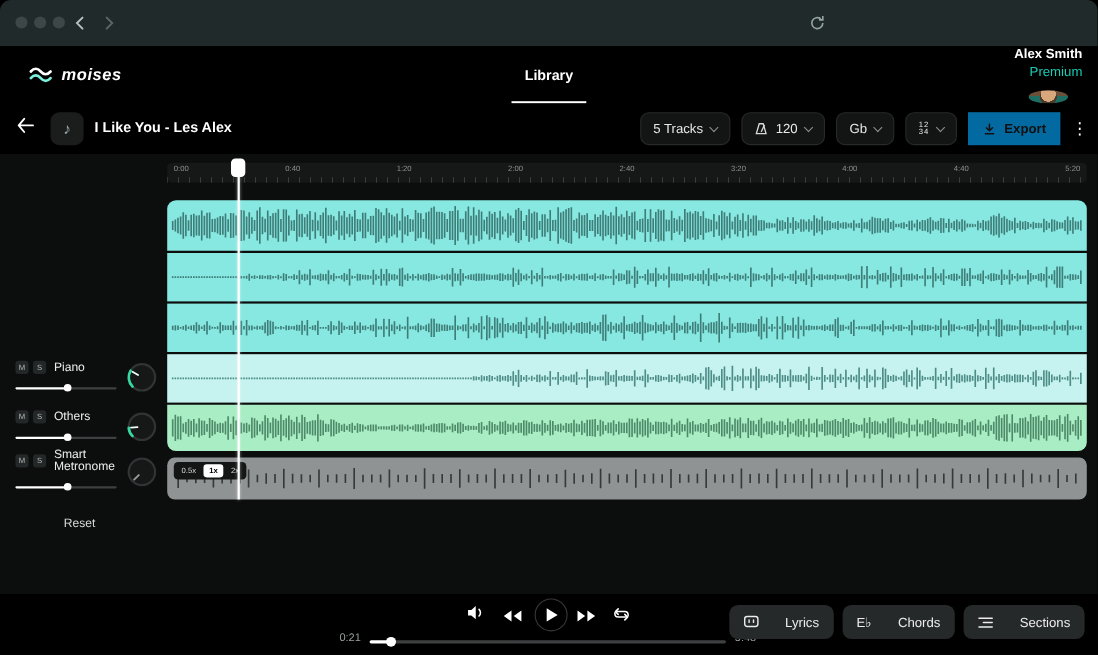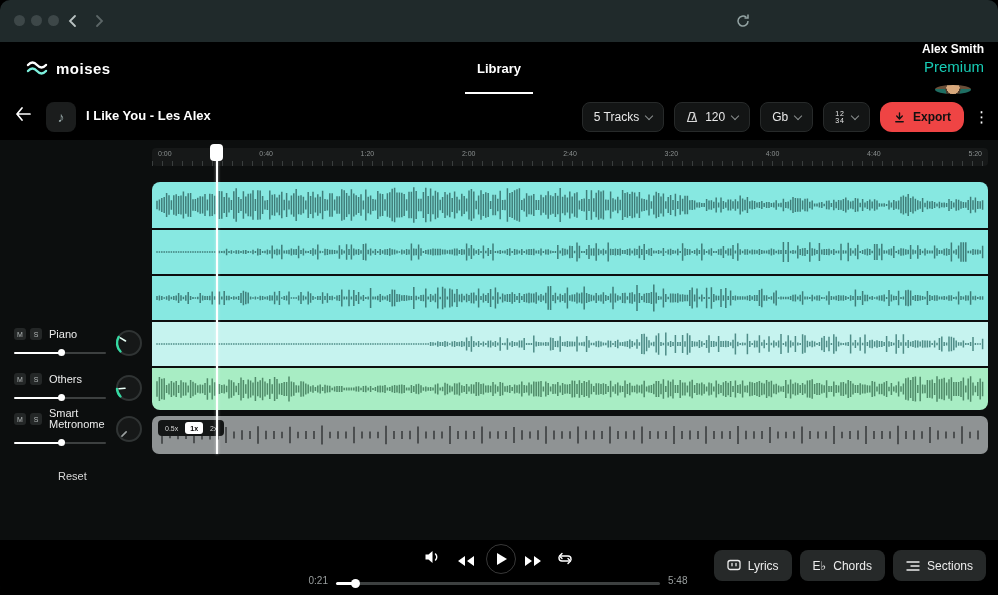--- a/index.html
+++ b/index.html
@@ -9,47 +9,47 @@
   
   .titlebar { position:absolute; left:0; top:0; width:100%; height:42px; background:#202a2b; }
   .dots { position:absolute; left:14px; top:15px; display:flex; gap:6px; }
   .dot-tl { width:11px; height:11px; border-radius:50%; background:#3d4748; }
   .tb-chev { position:absolute; top:13px; }
   .tb-chev svg { display:block; }
   .tb-reload { position:absolute; left:735px; top:13px; }
 
   
   .appbar { position:absolute; left:0; top:42px; width:100%; height:52px; background:#000; }
-  .logo { position:absolute; left:26px; top:0; height:52px; display:flex; align-items:center; gap:8px; }
+  .logo { position:absolute; left:26px; top:0; height:52px; display:flex; align-items:center; gap:8px;font-style:italic; }
   .logo-text { color:#fff; font-size:15px; font-weight:bold; letter-spacing:.5px; }
   .tabs { position:absolute; left:0; right:0; top:0; height:52px; display:flex; justify-content:center; }
   .tab { position:relative; height:52px; display:flex; align-items:center; font-size:13px; color:#9aa0a0; cursor:pointer; }
   .tab.active { color:#fff; font-weight:bold; }
   .tab.active::after { content:""; position:absolute; left:-12px; right:-12px; bottom:0; height:2px; background:#fff; }
   .user { position:absolute; right:14px; top:0; height:52px; display:flex; align-items:center; gap:10px;flex-direction:column; }
   .user-text { text-align:right; }
   .user-name { color:#fff; font-size:12px; font-weight:bold; }
-  .user-plan { color:#17cdb6; font-size:15px; margin-top:2px;text-align:right; }
+  .user-plan { color:#17cdb6; font-size:12px; margin-top:2px;text-align:right; }
   .avatar { width:36px; height:36px; border-radius:50%;
     background:
       radial-gradient(circle at 50% 30%, #d8a87c 0 34%, rgba(0,0,0,0) 35%),
       radial-gradient(circle at 50% 52%, #4a3a2c 0 40%, rgba(0,0,0,0) 41%),
       linear-gradient(180deg, #6b4f38 0 45%, #1f6e63 45% 100%);
   }
 
   
   .toolbar { position:absolute; left:0; top:94px; width:100%; height:46px; background:#000; }
   .back-btn { position:absolute; left:14px; top:12px; }
   .note-chip { position:absolute; left:46px; top:8px; width:30px; height:30px; border-radius:8px; background:#1b1d1d; color:#9aa; font-size:14px; display:flex; align-items:center; justify-content:center; }
   .song-title { position:absolute; left:86px; top:14px; color:#fff; font-size:13px; font-weight:bold; }
   .tb-right { position:absolute; right:12px; top:8px; display:flex; align-items:center; gap:10px; }
   .chip { height:30px; display:flex; align-items:center; gap:7px; padding:0 11px; background:#131515; border:1px solid #272a2a; border-radius:8px; color:#e8e8e8; font-size:12px; cursor:pointer; }
   .caret { width:6px; height:6px; border-right:1.4px solid #8a8f8f; border-bottom:1.4px solid #8a8f8f; transform:rotate(45deg); margin-top:-3px; }
   .ts-col { display:flex; flex-direction:column; line-height:7px; font-size:7px; color:#e8e8e8; letter-spacing:1px; }
-  .export-btn { height:30px; display:flex; align-items:center; gap:7px; padding:6px 13px; background:#ef4444; border-radius:12px; color:#111; font-size:12px; font-weight:bold; cursor:pointer; }
+  .export-btn { height:30px; display:flex; align-items:center; gap:7px; padding:6px 13px; background:#0369a1; border-radius:0; color:#111; font-size:12px; font-weight:bold; cursor:pointer; }
   .kebab { color:#fff; font-size:15px; width:12px; text-align:center; cursor:pointer; }
 
   
   .main { position:absolute; left:0; top:140px; width:100%; height:400px; background:#0c0e0e; }
 
   
   .sidebar { position:absolute; left:0; top:0; width:152px; height:100%; }
   .trow { position:absolute; left:14px; width:130px; }
   .trow-head { display:flex; align-items:center; gap:4px; }
   .ms { width:12px; height:12px; border-radius:3px; background:#242727; color:#b3b8b8; font-size:7px; display:flex; align-items:center; justify-content:center; cursor:pointer; }
@@ -82,21 +82,21 @@
   .t-icon { position:absolute; cursor:pointer; }
   .play-btn { position:absolute; left:486px; top:4px; width:30px; height:30px; border:1px solid rgba(255,255,255,.22); border-radius:50%; display:flex; align-items:center; justify-content:center; cursor:pointer; }
   .progress { position:absolute; left:0; top:33px; width:100%; height:16px; }
   .p-time { position:absolute; top:2px; font-size:10px; color:#9a9f9f; }
   .p-cur { left:296px; width:32px; text-align:right; }
   .p-tot { left:668px; }
   .p-track { position:absolute; left:336px; top:6px; width:324px; height:8px; cursor:pointer; }
   .p-track::before { content:""; position:absolute; left:0; right:0; top:3px; height:3px; border-radius:2px; background:linear-gradient(90deg,#fff 0 6%,#3d4040 6% 100%); }
   .p-track .pdot { position:absolute; left:calc(6% - 4px); top:0; width:9px; height:9px; border-radius:50%; background:#fff; }
   .foot-btns { position:absolute; right:12px; top:10px; display:flex; gap:8px; }
-  .fbtn { height:31px; display:flex; align-items:center; gap:7px; padding:0 13px; background:#262929; border-radius:8px; color:#ececec; font-size:12px; cursor:pointer; }
+  .fbtn { height:31px; display:flex; align-items:center; gap:24px; padding:0 13px; background:#262929; border-radius:8px; color:#ececec; font-size:12px; cursor:pointer; }
   .fbtn .ic { display:flex; align-items:center; }
   .chord-glyph { font-size:12px; color:#ececec; }
 </style>
 </head>
 <body>
 
 <div class="window">
 
   <div class="titlebar">
     <div class="dots">

